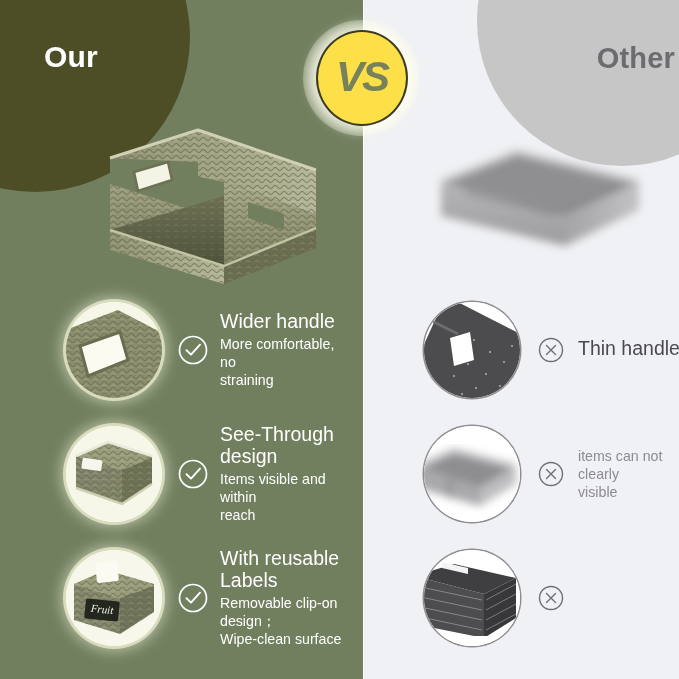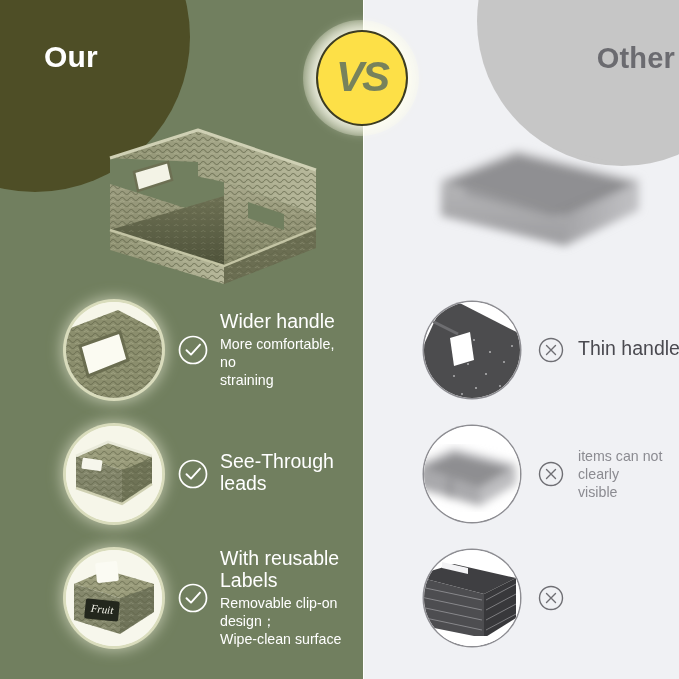--- a/index.html
+++ b/index.html
@@ -260,21 +260,23 @@
             <rect x="16" y="33" width="20" height="11" rx="1.5" fill="#f6f6ec" transform="rotate(8 26 38)"></rect>
           </svg>
         </div>
         <div class="status">
           <svg viewBox="0 0 34 34" aria-hidden="true">
             <circle cx="17" cy="17" r="13.5" fill="none" stroke="#ffffff" stroke-width="1.7"></circle>
             <path d="M10.5 17.2 L15 21.6 L24 11.6" fill="none" stroke="#ffffff" stroke-width="1.9" stroke-linecap="round" stroke-linejoin="round"></path>
           </svg>
         </div>
         <div class="txt txt-left">
-          <div class="ttl ttl-left">See-Through leads</div>
+          <div class="ttl ttl-left">See-Through design</div>
+          <div class="sub sub-left">Items visible and within
+reach</div>
         </div>
       </div>
 
       <div class="row row-left row-tall">
         <div class="thumb thumb-left">
           <svg viewBox="0 0 96 96" width="96" height="96" aria-hidden="true">
             <rect width="96" height="96" fill="#f7f7ec"></rect>
             <path d="M8 34 L40 20 L88 34 L88 56 L54 48 Z" fill="#9a9c7b"></path>
             <path d="M8 34 L40 20 L88 34 L88 56 L54 48 Z" fill="url(#weave)" opacity=".8"></path>
             <path d="M8 34 L8 70 L54 84 L54 48 Z" fill="#85886c"></path>

